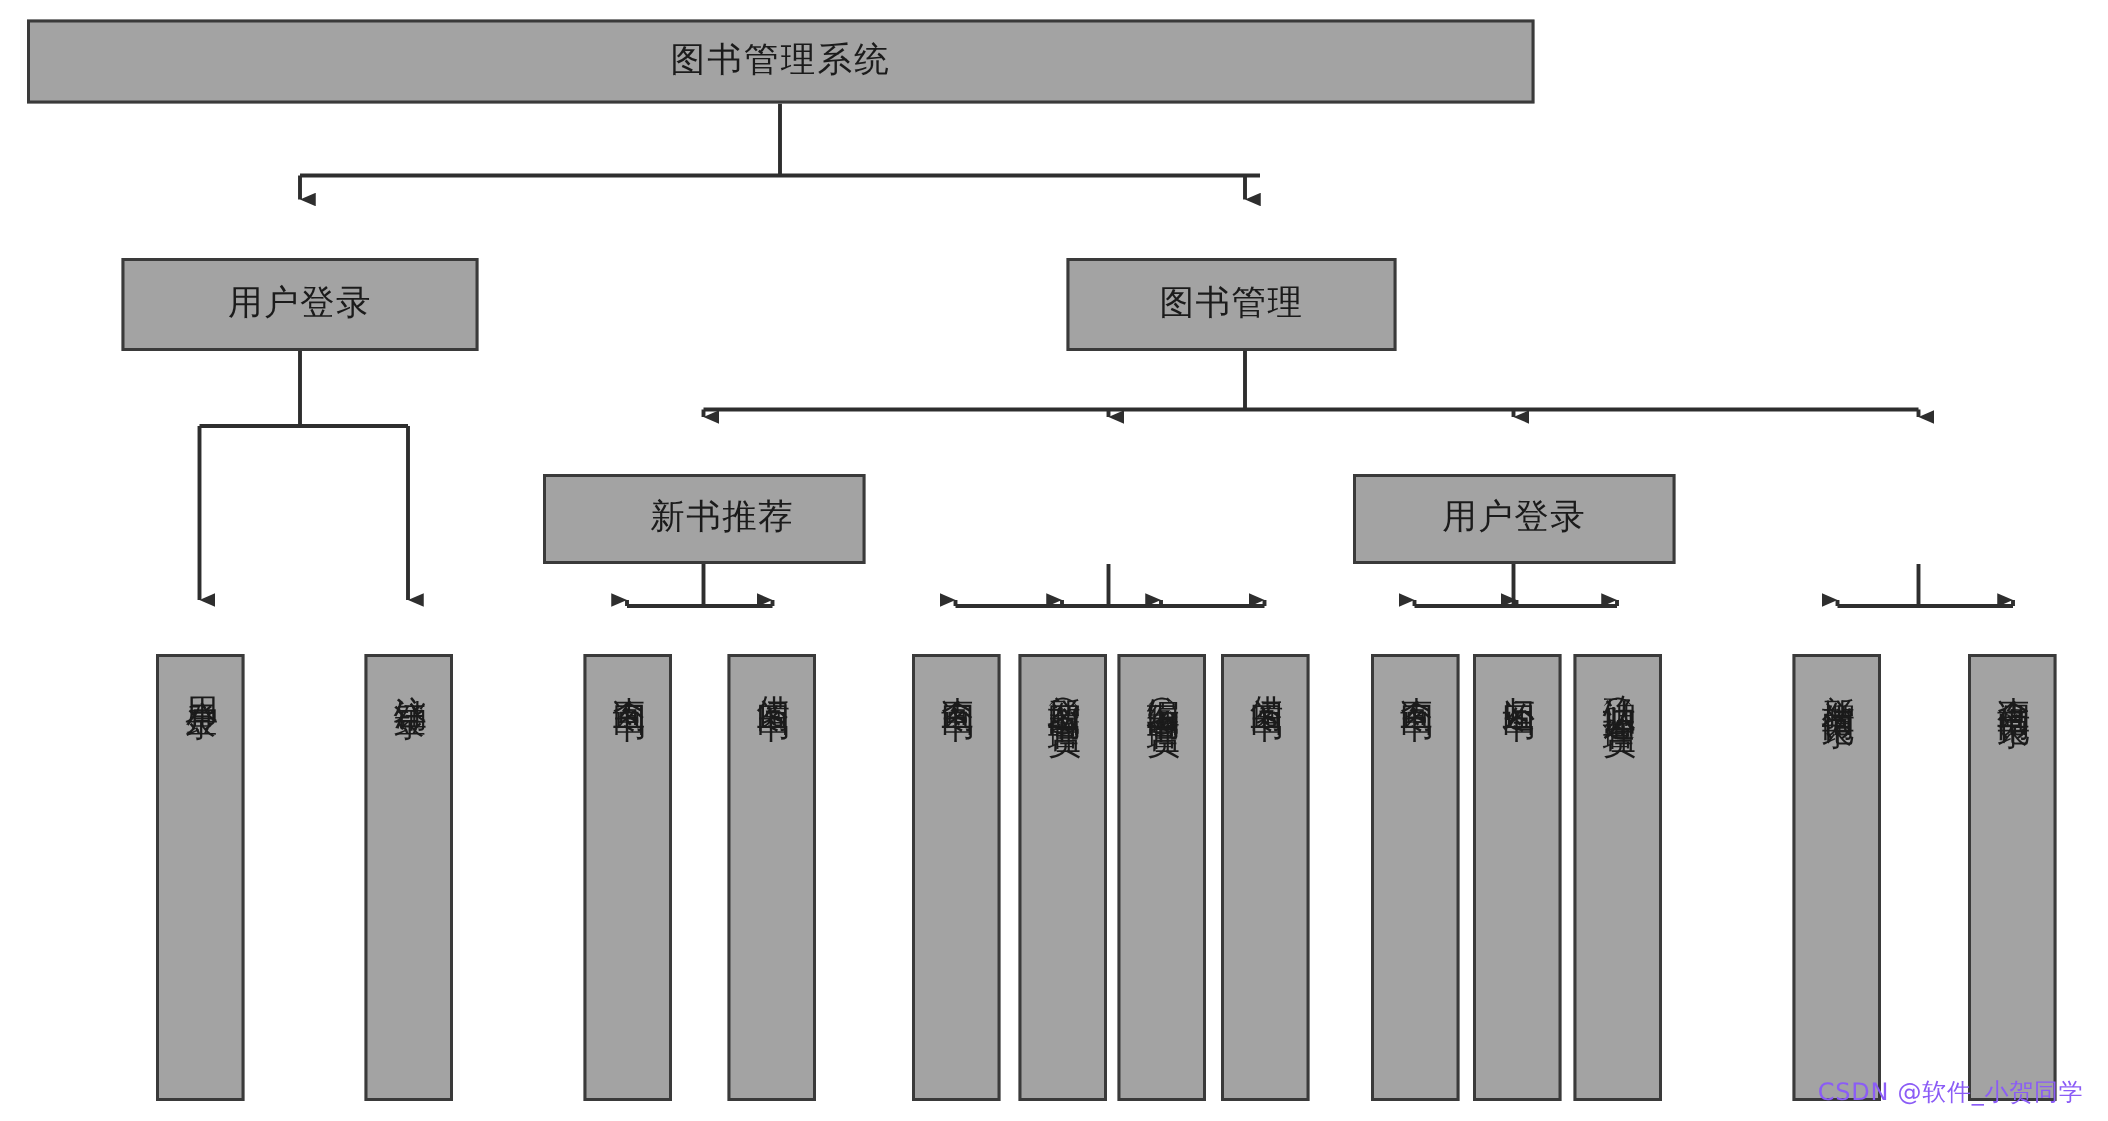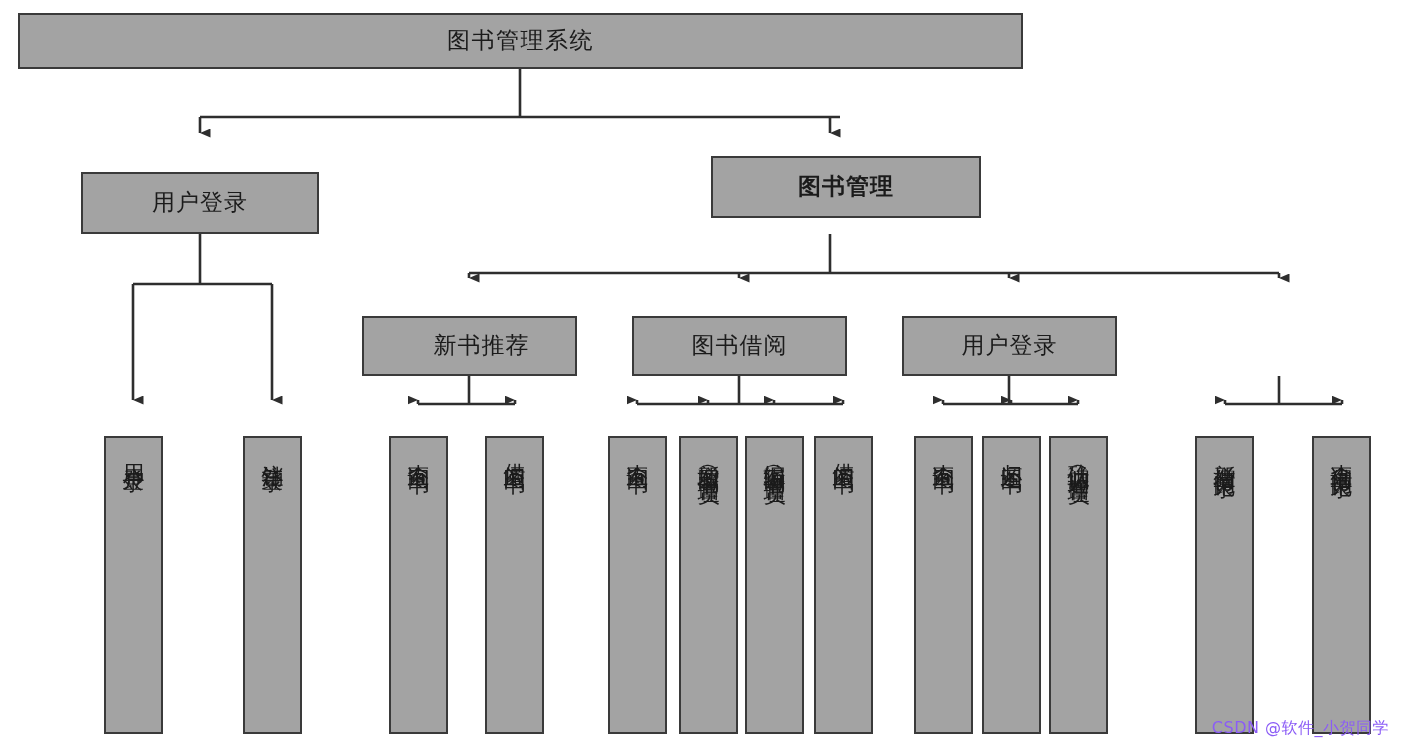--- a/index.html
+++ b/index.html
@@ -132,31 +132,28 @@
   </svg>
 
   <div class="node h root" style="left:18px; top:13px; width:1005px; height:56px;">
     <span class="label">图书管理系统</span>
   </div>
 
   <div class="node h" style="left:81px; top:172px; width:238px; height:62px;">
     <span class="label">用户登录</span>
   </div>
 
-  <div class="node h" style="left:711px; top:156px; width:270px; height:62px;font-weight:bold;">
+  <div class="node h" style="left:711px; top:172px; width:220px; height:62px;">
     <span class="label">图书管理</span>
   </div>
 
   <div class="node h" style="left:362px; top:316px; width:215px; height:60px;padding-left:24px;">
     <span class="label">新书推荐</span>
   </div>
 
-  <div class="node h" style="left:632px; top:316px; width:215px; height:60px;">
-    <span class="label">图书借阅</span>
-  </div>
 
   <div class="node h" style="left:902px; top:316px; width:215px; height:60px;">
     <span class="label">用户登录</span>
   </div>
 
 
   <div class="node v" style="left:104px; top:436px; width:59px; height:298px;">
     <span class="label">用户登录</span>
   </div>
 

